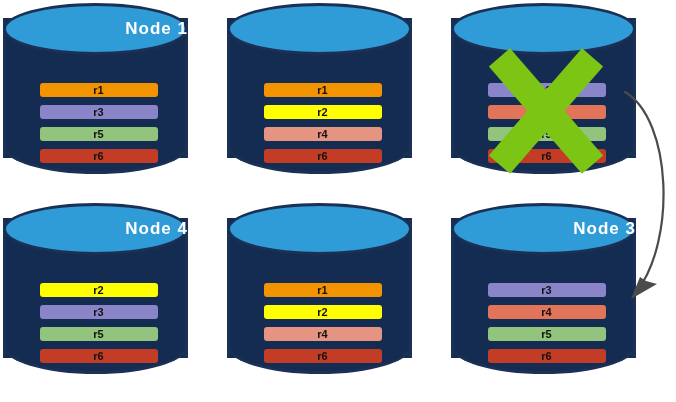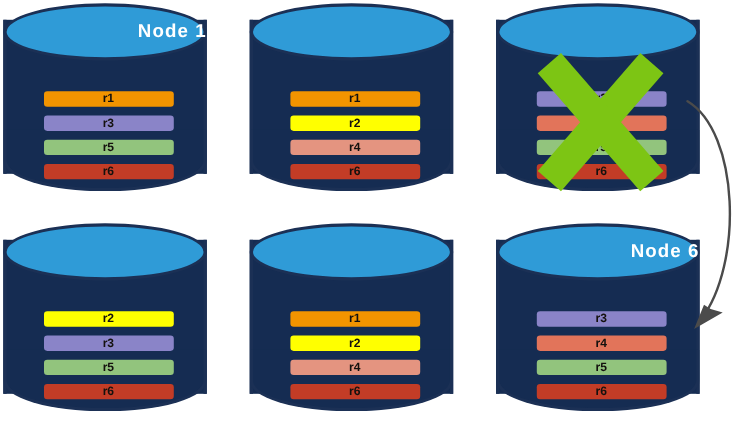--- a/index.html
+++ b/index.html
@@ -169,20 +169,21 @@
         </div>
         <div class="cross">
           <span class="a"></span>
           <span class="b"></span>
         </div>
       </div>
       <div class="node" style="left: 0px; top: 200px;">
         <div class="cyl-body"></div>
         <div class="cyl-bottom"></div>
         <div class="cyl-top"></div>
+        <div class="node-title">Node  4</div>
         <div class="records">
           <div class="record" style="background: rgb(255, 255, 0);">r2</div>
           <div class="record" style="background: rgb(138, 132, 200);">r3</div>
           <div class="record" style="background: rgb(146, 196, 125);">r5</div>
           <div class="record" style="background: rgb(195, 60, 38);">r6</div>
         </div>
       </div>
       <div class="node" style="left: 224px; top: 200px;">
         <div class="cyl-body"></div>
         <div class="cyl-bottom"></div>
@@ -191,21 +192,21 @@
           <div class="record" style="background: rgb(242, 148, 0);">r1</div>
           <div class="record" style="background: rgb(255, 255, 0);">r2</div>
           <div class="record" style="background: rgb(228, 148, 128);">r4</div>
           <div class="record" style="background: rgb(195, 60, 38);">r6</div>
         </div>
       </div>
       <div class="node" style="left: 448px; top: 200px;">
         <div class="cyl-body"></div>
         <div class="cyl-bottom"></div>
         <div class="cyl-top"></div>
-        <div class="node-title">Node  6</div>
+        <div class="node-title">Node  3</div>
         <div class="records">
           <div class="record" style="background: rgb(138, 132, 200);">r3</div>
           <div class="record" style="background: rgb(226, 116, 90);">r4</div>
           <div class="record" style="background: rgb(146, 196, 125);">r5</div>
           <div class="record" style="background: rgb(195, 60, 38);">r6</div>
         </div>
       </div>
     </div>
 
   <svg id="arrow-layer" viewBox="0 0 676 402" width="676" height="402">

